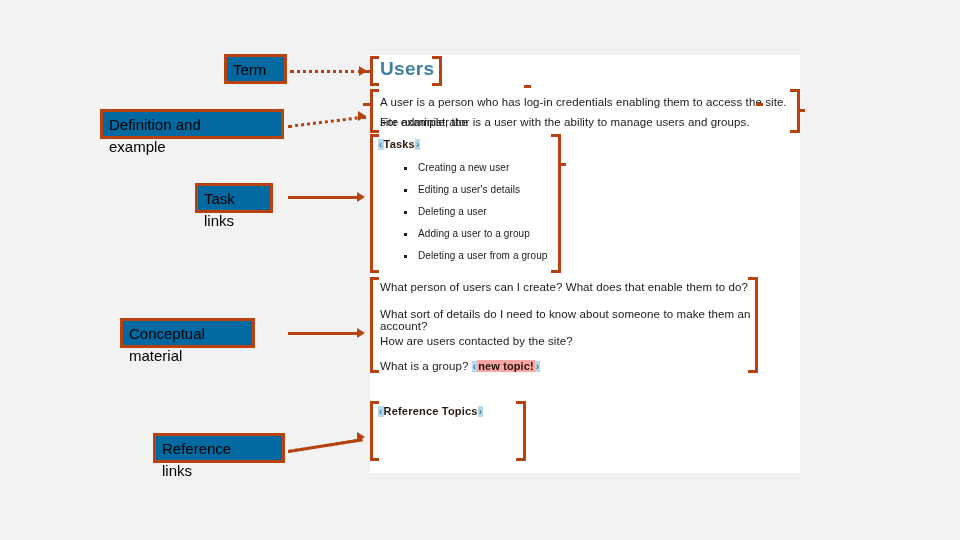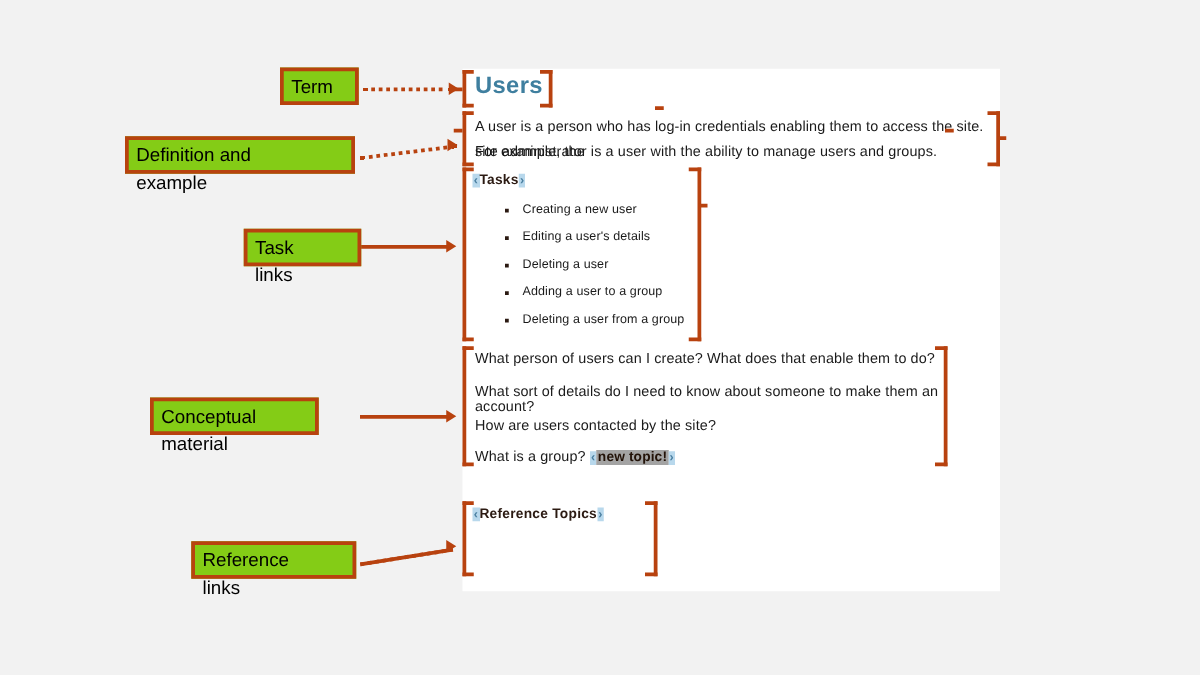--- a/index.html
+++ b/index.html
@@ -30,37 +30,37 @@
     width: 430px;
     height: 418px;
     background: #ffffff;
   }
 
   
   .callout {
     position: absolute;
     box-sizing: border-box;
     border: 3px solid #b8420f;
-    background: #84cc16;
+    background: #0369a1;
     color: #000000;
     font-size: 15px;
     line-height: 15px;
     padding: 5px 0 18px 6px;
     white-space: nowrap;
     overflow: visible;
     height: 30px;
   }
   .callout .l2 {
     display: block;
     margin-top: 7px;
   }
 
   #callout-term      { left: 224px; top: 54px;  width: 63px; }
   #callout-def       { left: 100px; top: 109px; width: 184px; }
-  #callout-task      { left: 195px; top: 183px; width: 94px; }
+  #callout-task      { left: 195px; top: 183px; width: 78px; }
   #callout-concept   { left: 120px; top: 318px; width: 135px; }
   #callout-reference { left: 153px; top: 433px; width: 132px; }
 
   
   .doc-h1 {
     position: absolute;
     color: #3f7f9f;
     font-weight: bold;
     font-size: 19px;
     letter-spacing: .3px;
@@ -109,21 +109,21 @@
     height: 3px;
     background: #2b1a12;
   }
   .q-line {
     position: absolute;
     color: #1a1a1a;
     font-size: 11.5px;
     letter-spacing: .1px;
   }
   .newtopic {
-    background: #a3a3a3;
+    background: #fca5a5;
     color: #221208;
     font-weight: bold;
     font-size: 11px;
     padding: 0 1px;
   }
 
   
   .brk {
     position: absolute;
   }

